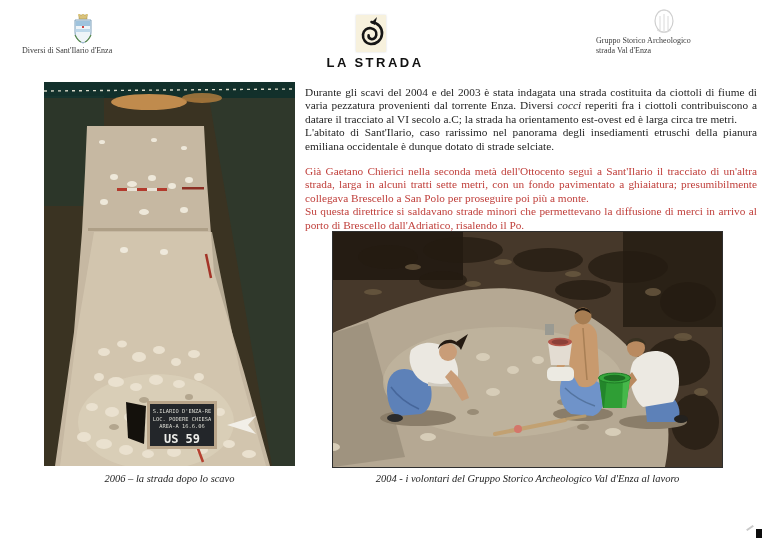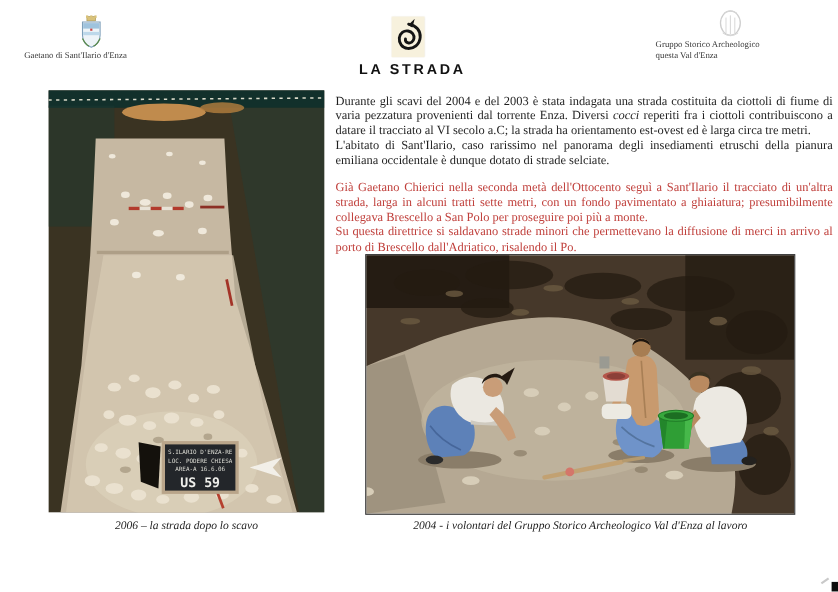--- a/index.html
+++ b/index.html
@@ -48,39 +48,39 @@
     <rect x="6.2" y="1" width="2" height="2.4" fill="#d9c27a"></rect>
     <rect x="10" y="1" width="2" height="2.4" fill="#d9c27a"></rect>
     <rect x="13.8" y="1" width="2" height="2.4" fill="#d9c27a"></rect>
     <path d="M3,7 h16 v12 c0,6 -4,9.5 -8,11 c-4,-1.5 -8,-5 -8,-11 z" fill="#eef4f8" stroke="#7fa0ba" stroke-width="1"></path>
     <rect x="3.6" y="8" width="14.8" height="5" fill="#9fc3dd"></rect>
     <rect x="3.6" y="16" width="14.8" height="3" fill="#bdd8ea"></rect>
     <rect x="10" y="13" width="2" height="2" fill="#c44"></rect>
     <path d="M3,22 q3,6 6,7" fill="none" stroke="#5a8a4a" stroke-width="1.2"></path>
     <path d="M19,22 q-3,6 -6,7" fill="none" stroke="#5a8a4a" stroke-width="1.2"></path>
   </svg>
-  <div id="left-inst" class="inst">Gaetano di Sant'Ilario d'Enza</div>
+  <div id="left-inst" class="inst">Diversi di Sant'Ilario d'Enza</div>
 
   <div id="center-logo">
     <svg width="30" height="37" viewBox="0 0 30 37">
       <polygon points="15,8 21,2 19,10" fill="#151515"></polygon>
       <path d="M15.5,7 C22.5,8 26.5,13 26,19 C25.5,25.5 20,29.5 14.5,29 C9.5,28.5 6.5,24 7,19.5
                C7.5,15.2 11.2,12.6 15,13.2 C18.6,13.8 20.8,16.8 20.3,20
                C19.8,23 17.2,24.6 15,24 C13.4,23.5 12.3,22.2 12.6,20.4" fill="none" stroke="#151515" stroke-width="2.6" stroke-linecap="round"></path>
     </svg>
   </div>
   <div id="page-title">LA STRADA</div>
 
   <svg id="right-logo" viewBox="0 0 36 30">
     <ellipse cx="18" cy="13" rx="9" ry="11" fill="none" stroke="#c6c6c6" stroke-width="1.2"></ellipse>
     <path d="M12,4 q6,-4 12,0 M11,22 q7,5 14,0 M14,8 v14 M18,6 v17 M22,8 v14" fill="none" stroke="#cfcfcf" stroke-width=".9"></path>
   </svg>
   <div id="right-inst" class="inst">
     <div>Gruppo Storico Archeologico</div>
-    <div>questa Val d'Enza</div>
+    <div>strada Val d'Enza</div>
   </div>
 
   <div id="text-block">
     <p><span>Durante gli scavi del 2004 e del 2003 è stata indagata una strada costituita da ciottoli di fiume di varia pezzatura provenienti dal torrente Enza. Diversi </span><span class="it">cocci</span><span> reperiti fra i ciottoli contribuiscono a datare il tracciato al VI secolo a.C; la strada ha orientamento est-ovest ed è larga circa tre metri.</span></p>
     <p>L'abitato di Sant'Ilario, caso rarissimo nel panorama degli insediamenti etruschi della pianura emiliana occidentale è dunque dotato di strade selciate.</p>
     <p class="red gap">Già Gaetano Chierici nella seconda metà dell'Ottocento seguì a Sant'Ilario il tracciato di un'altra strada, larga in alcuni tratti sette metri, con un fondo pavimentato a ghiaiatura; presumibilmente collegava Brescello a San Polo per proseguire poi più a monte.</p>
     <p class="red">Su questa direttrice si saldavano strade minori che permettevano la diffusione di merci in arrivo al porto di Brescello dall'Adriatico, risalendo il Po.</p>
   </div>
 
   <div id="left-photo">

